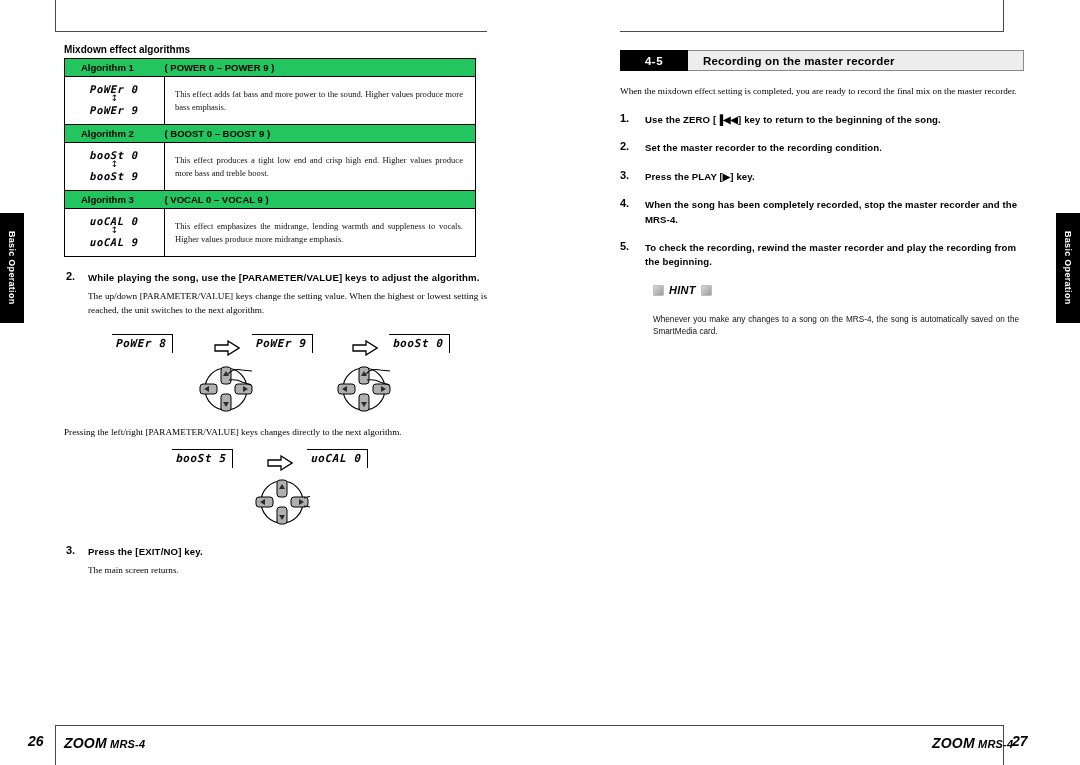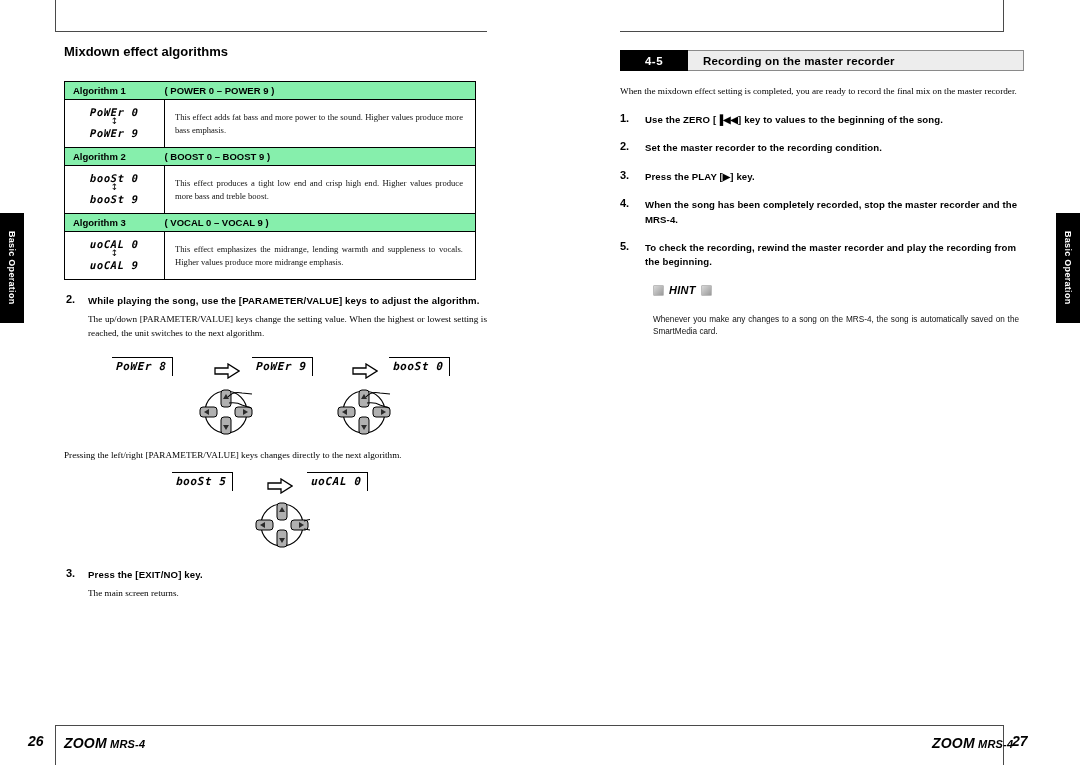--- a/index.html
+++ b/index.html
@@ -41,37 +41,37 @@
   }
   #tab-left  { left: 0px;    top: 213px; width: 24px; height: 110px; }
   #tab-right { left: 1056px; top: 213px; width: 24px; height: 110px; }
 
   
   #left-page { position: absolute; left: 55px; top: 44px; width: 432px; }
 
   .section-subhead {
     font-family: "Liberation Sans", sans-serif;
     font-weight: bold;
-    font-size: 13px;
+    font-size: 10px;
     color: #000;
-    margin: 0 0 22px 9px;
+    margin: 0 0 3px 9px;
   }
 
   
   .algo-table {
     border: 1.2px solid #000;
     border-collapse: collapse;
     width: 412px;
     margin-left: 9px;
   }
   .algo-head-row td {
-    background: #86efac;
+    background: #22c55e;
     border-bottom: 1.2px solid #000;
     border-top: 1.2px solid #000;
-    padding: 3px 0 3px 8px;
+    padding: 3px 0 3px 16px;
     font-family: "Liberation Sans", sans-serif;
     font-weight: bold;
     font-size: 9.5px;
     white-space: nowrap;
   }
   .algo-head-row:first-child td { border-top: none; }
   .algo-head-row .algo-label { width: 80px; }
   .algo-head-row .algo-range { padding-left: 0; }
 
   .algo-body-row td { vertical-align: middle; }
@@ -410,21 +410,21 @@
 
     <div class="sec-head-wrap">
       <div class="sec-num">4-5</div>
       <div class="sec-title">Recording on the master recorder</div>
     </div>
 
     <div class="r-para">When the mixdown effect setting is completed, you are ready to record the final mix on the master recorder.</div>
 
     <div class="r-step">
       <span class="r-step-num">1.</span>
-      <div class="r-step-text">Use the ZERO [▐◀◀] key to values to the beginning of the song.</div>
+      <div class="r-step-text">Use the ZERO [▐◀◀] key to return to the beginning of the song.</div>
     </div>
     <div class="r-step">
       <span class="r-step-num">2.</span>
       <div class="r-step-text">Set the master recorder to the recording condition.</div>
     </div>
     <div class="r-step">
       <span class="r-step-num">3.</span>
       <div class="r-step-text">Press the PLAY [▶] key.</div>
     </div>
     <div class="r-step">

